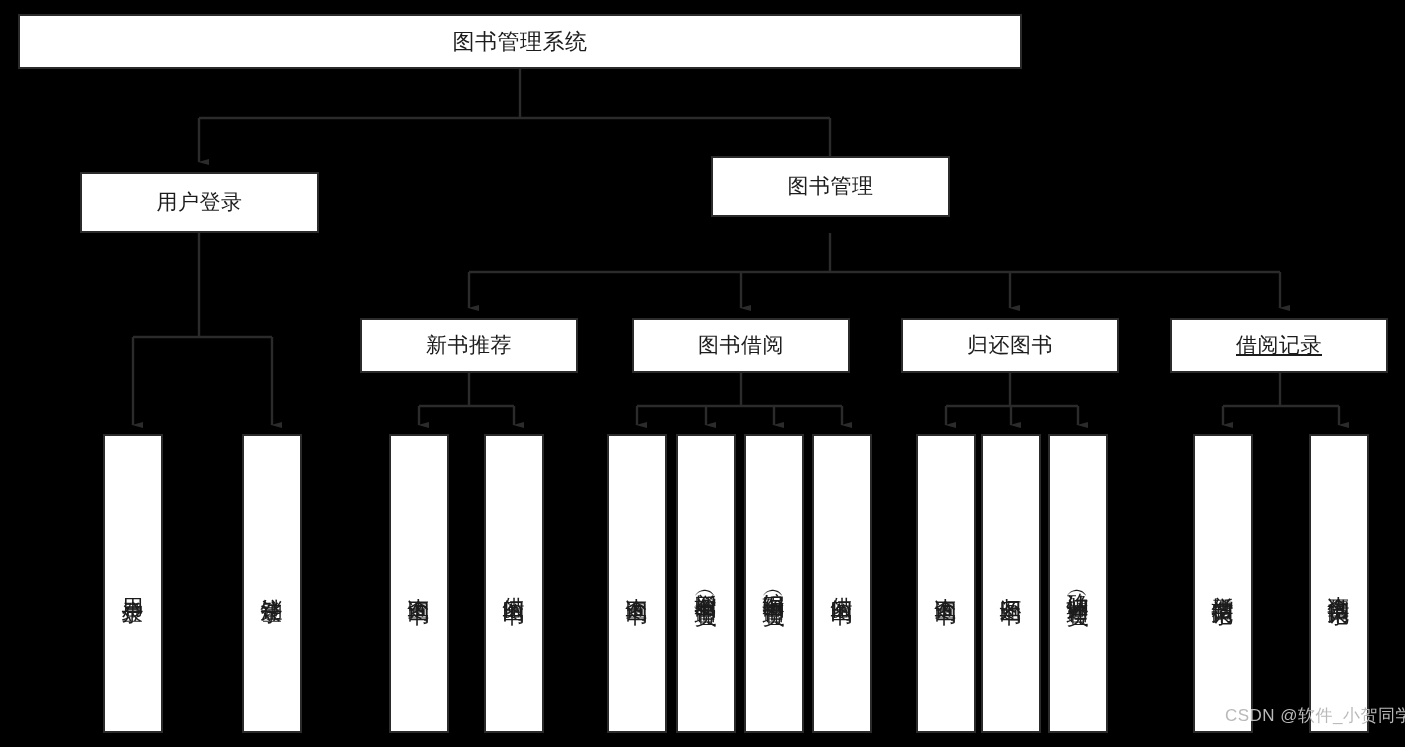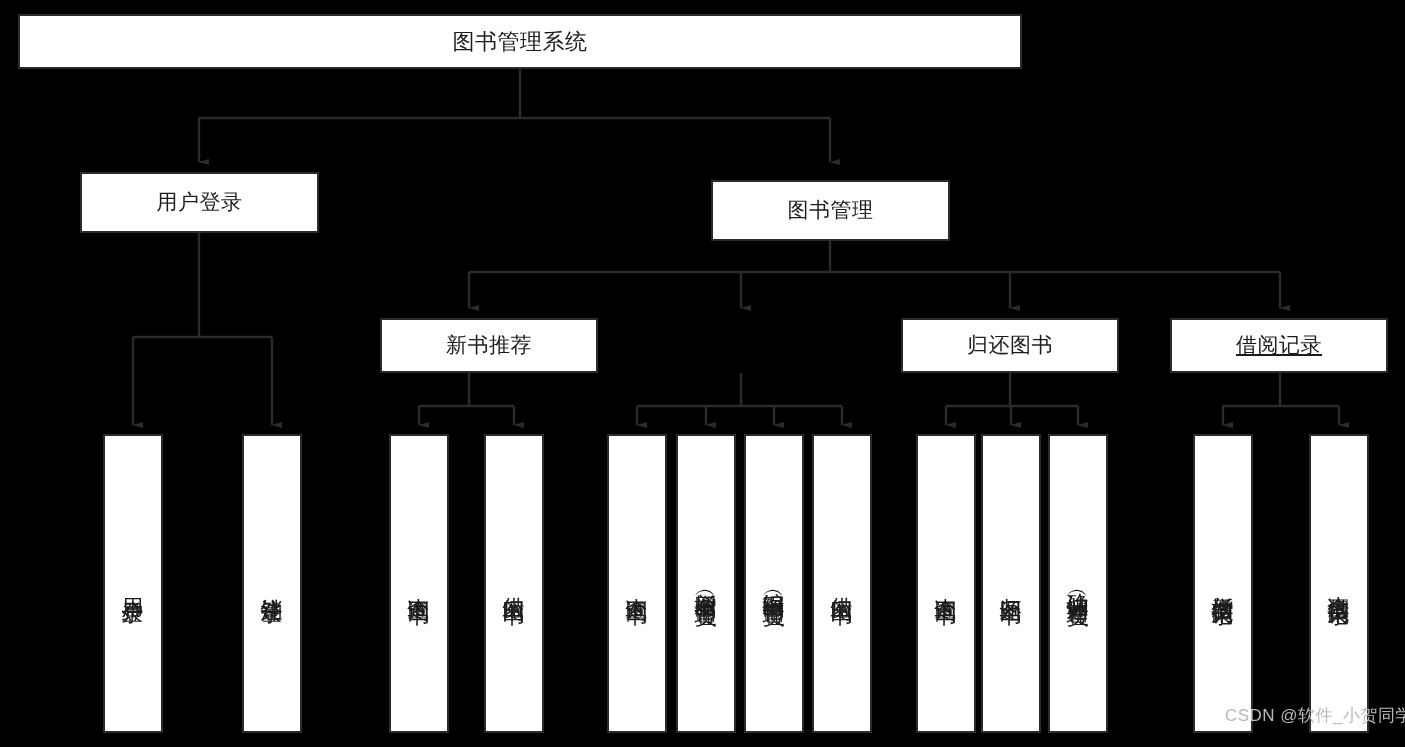--- a/index.html
+++ b/index.html
@@ -132,26 +132,29 @@
     </g>
   </svg>
 
   <div class="node horiz root" style="left:18px; top:14px; width:1004px; height:55px;">
     <span class="node-label">图书管理系统</span>
   </div>
 
   <div class="node horiz" style="left:80px; top:172px; width:239px; height:61px;">
     <span class="node-label">用户登录</span>
   </div>
-  <div class="node horiz" style="left:711px; top:180px; width:239px; height:61px;">
+  <div class="node horiz" style="left:711px; top:156px; width:239px; height:61px;">
     <span class="node-label">图书管理</span>
   </div>
 
-  <div class="node horiz" style="left:380px; top:318px; width:218px; height:55px;">
+  <div class="node horiz" style="left:360px; top:318px; width:218px; height:55px;">
     <span class="node-label">新书推荐</span>
+  </div>
+  <div class="node horiz" style="left:632px; top:318px; width:218px; height:55px;">
+    <span class="node-label">图书借阅</span>
   </div>
   <div class="node horiz" style="left:901px; top:318px; width:218px; height:55px;">
     <span class="node-label">归还图书</span>
   </div>
   <div class="node horiz" style="left:1170px; top:318px; width:218px; height:55px;text-decoration:underline;">
     <span class="node-label">借阅记录</span>
   </div>
 
   <div class="node vert" style="left:103px; top:434px; width:60px; height:299px;">
     <span class="node-label">用户登录</span>

